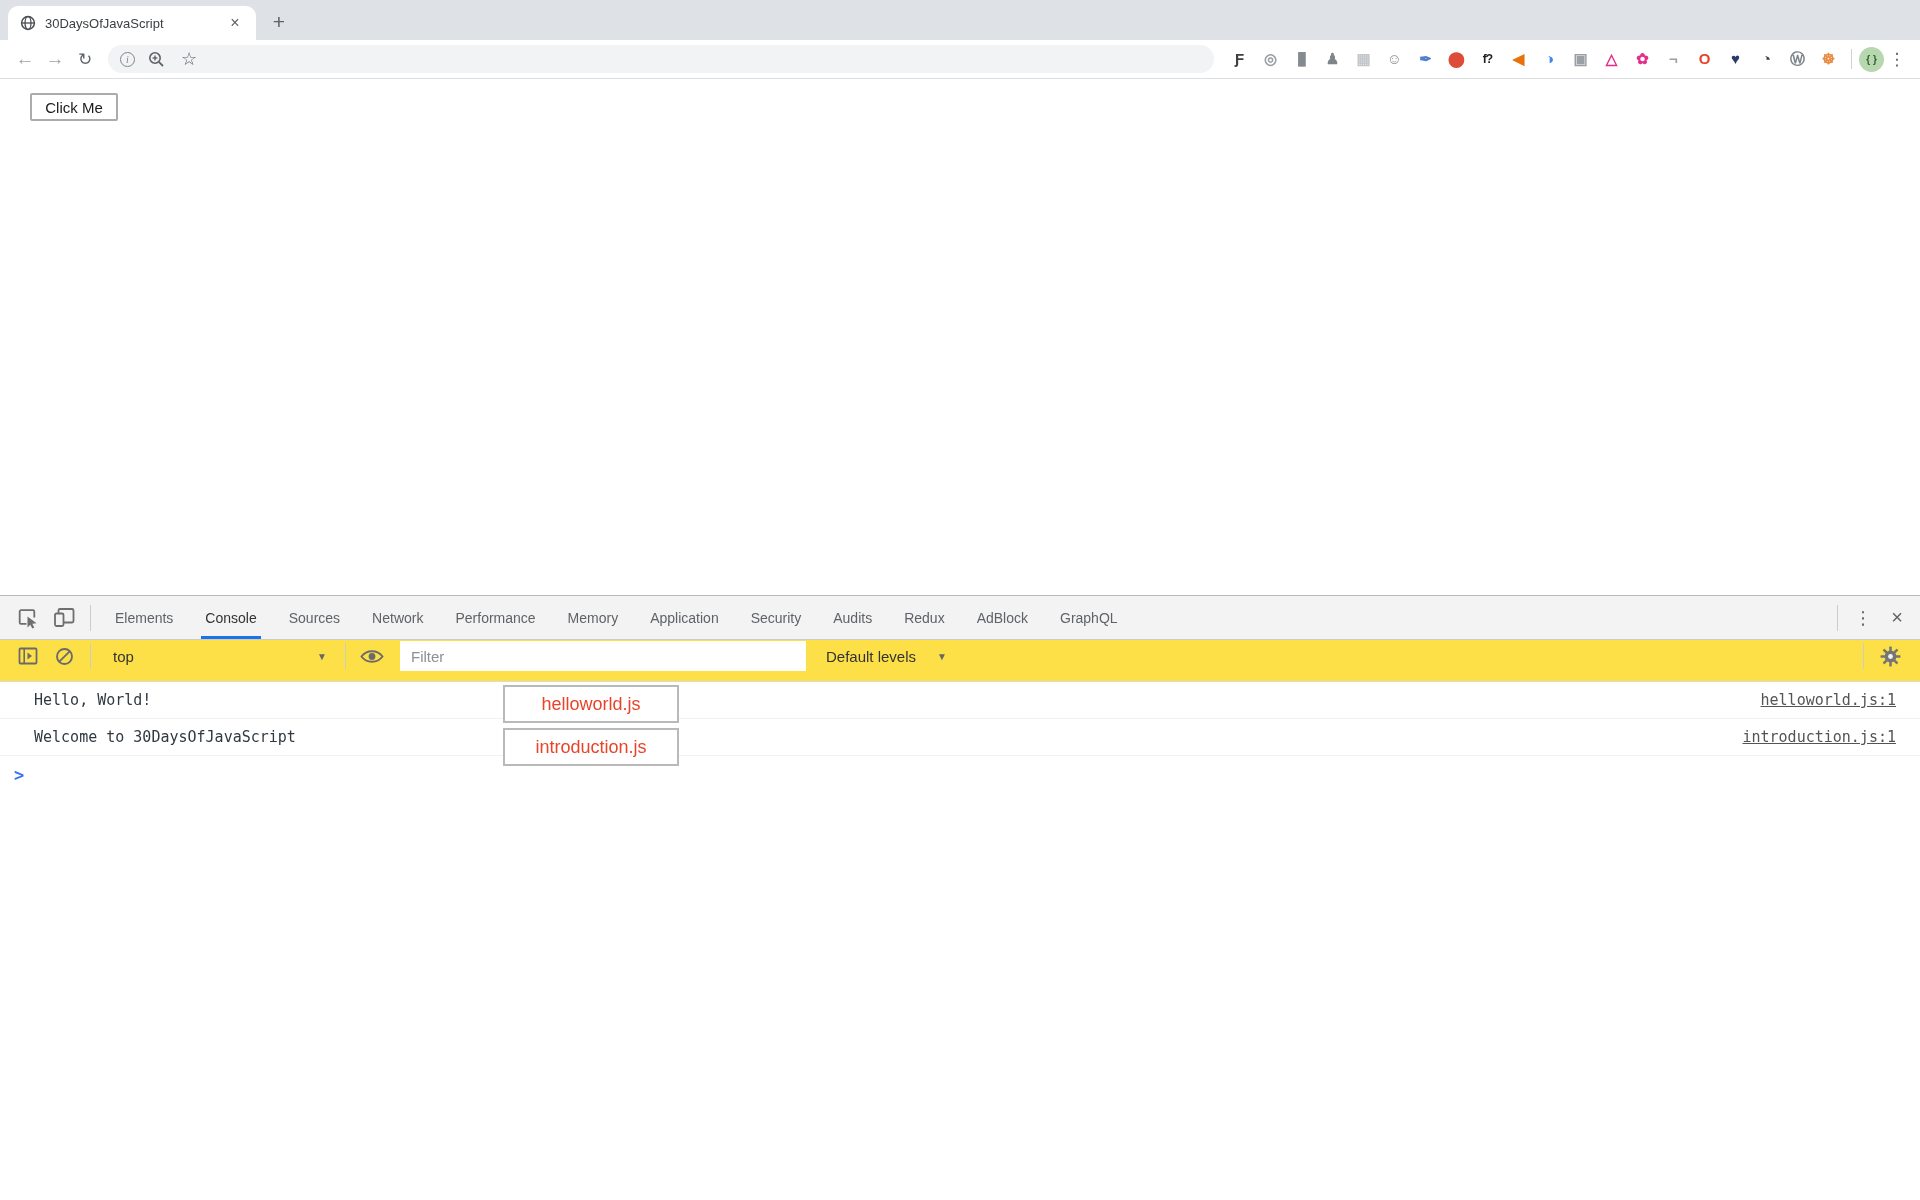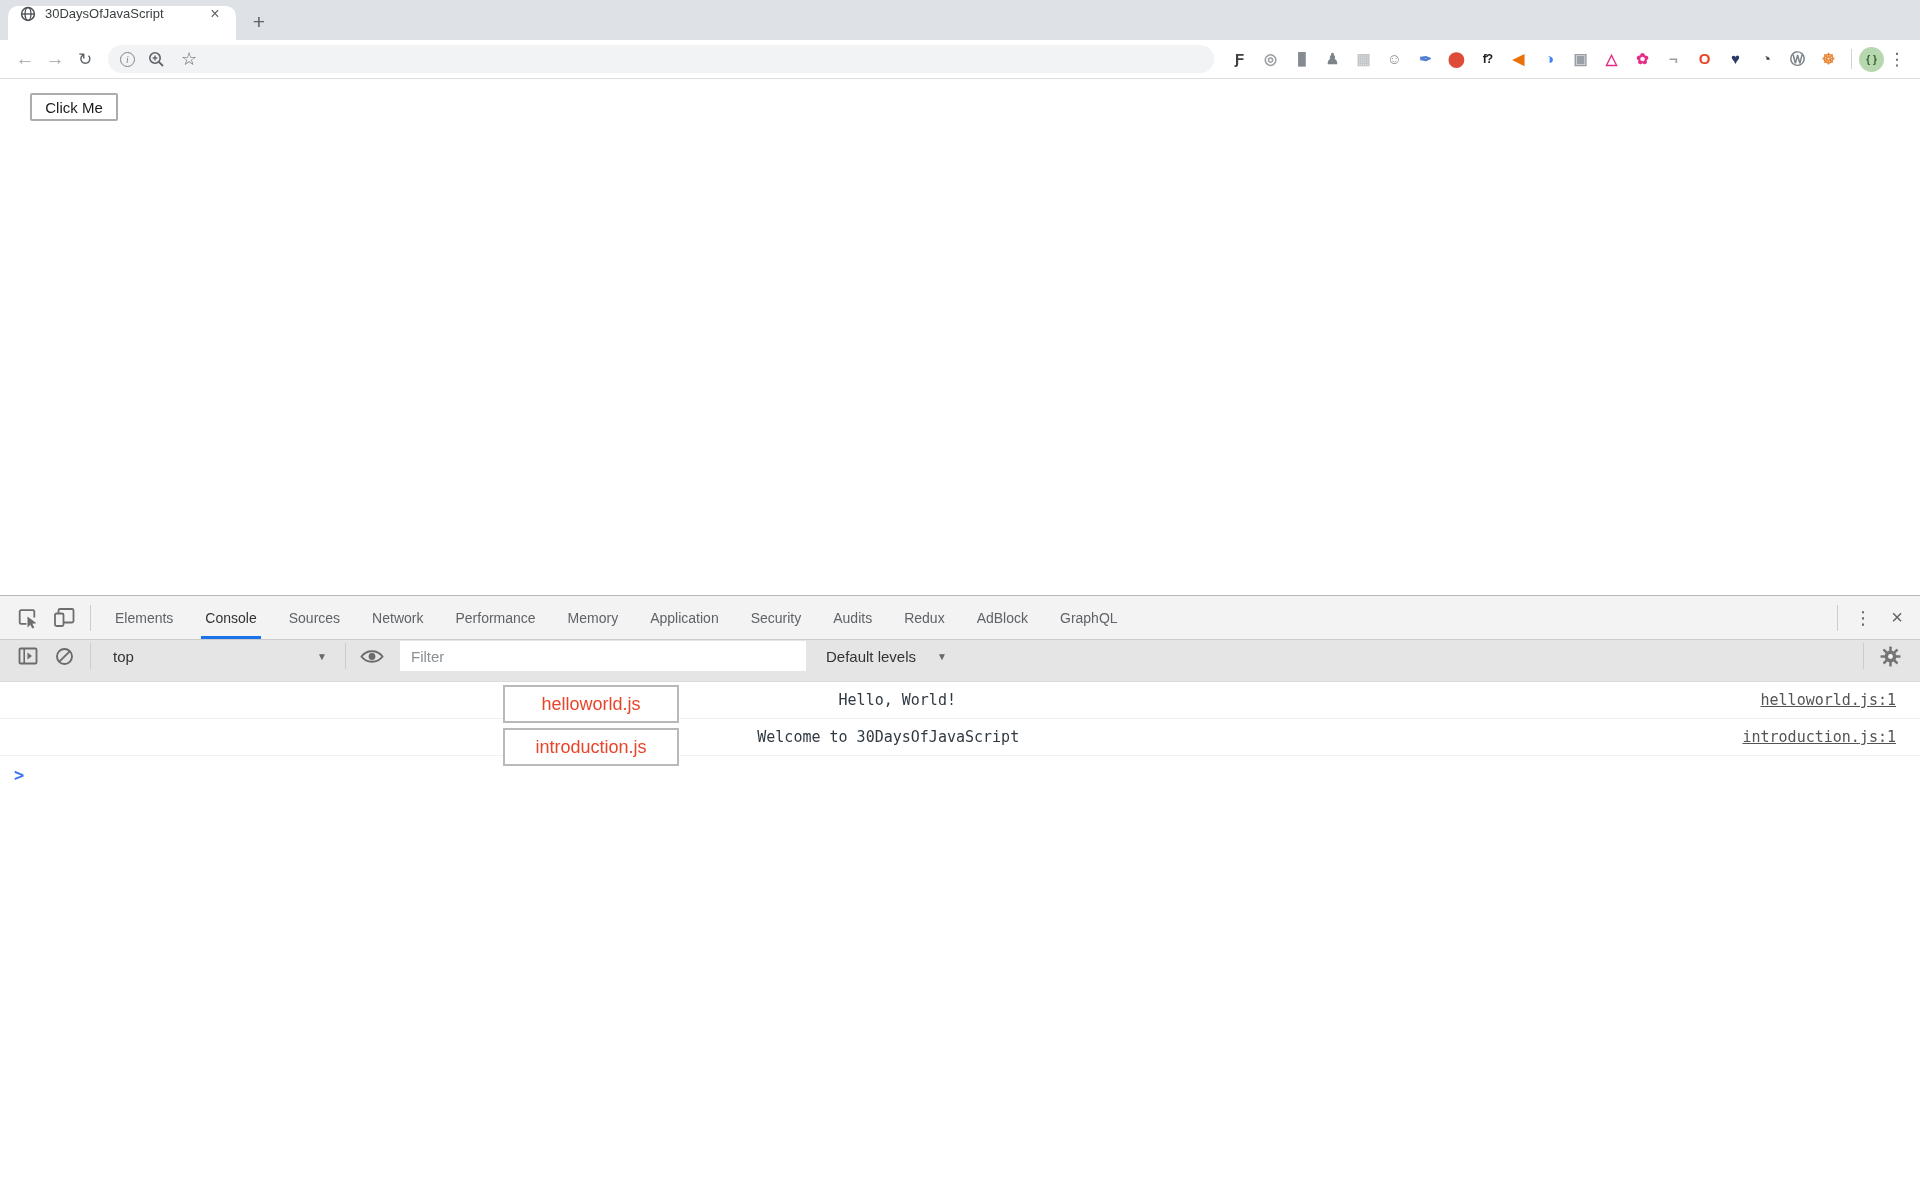--- a/index.html
+++ b/index.html
@@ -2,22 +2,22 @@
 <html><head>
 <meta charset="utf-8">
 <style>
   * { margin:0; padding:0; box-sizing:border-box; }
   html,body { width:1920px; height:1200px; overflow:hidden; background:#fff;
               font-family:"Liberation Sans", sans-serif; }
   .window { position:relative; width:1920px; height:1200px; background:#fff; }
 
   
   .tabstrip { height:40px; background:#dee1e6; display:flex; align-items:flex-end; padding-left:8px; }
-  .tab { width:228px; height:34px; background:#fff; border-radius:10px 10px 0 0;
-         display:flex; padding:0 12px; gap:9px; }
+  .tab { width:248px; height:34px; background:#fff; border-radius:10px 10px 0 0;
+         display:flex; align-items:center; padding:0 12px; gap:9px; }
   .favicon { width:16px; height:16px; flex:none; }
   .tab-title { flex:1; font-size:13px; color:#3c4043; white-space:nowrap; overflow:hidden; }
   .tab-close { color:#5f6368; font-size:16px; line-height:16px; width:18px; text-align:center; cursor:default; }
   .newtab { width:30px; height:30px; margin:0 0 3px 8px; color:#5f6368; font-size:21px;
             display:grid; place-items:center; }
 
   
   .toolbar { height:39px; background:#fff; border-bottom:1px solid #dcdee1;
              display:flex; align-items:center; padding:0 10px; }
   .nav-btn { width:30px; text-align:center; font-size:19px; color:#9aa0a6; }
@@ -58,36 +58,36 @@
   .dt-vsep { width:1px; height:26px; background:#ccc; margin:0 8px; flex:none; }
   .dt-tab { height:100%; padding:0 16px; display:flex; align-items:center;
             font-size:14px; color:#5f6368; position:relative; white-space:nowrap; }
   .dt-tab.active { color:#333; }
   .dt-tab.active::after { content:""; position:absolute; left:12px; right:12px; bottom:0;
                           height:3px; background:#1a73e8; }
   .dt-spacer { flex:1; }
   .dt-small { font-size:18px; color:#5f6368; width:34px; text-align:center; }
   .dt-close { font-size:20px; }
 
-  .dt-toolbar { height:42px; background:#e5e5e5; border-bottom:1px solid #dadada;
+  .dt-toolbar { height:42px; background:#fde047; border-bottom:1px solid #dadada;
                 display:flex; align-items:center; flex:none; padding:0 12px 9px 10px; }
   .ctx-select { width:238px; display:flex; align-items:center; justify-content:space-between;
                 padding:0 10px 0 14px; font-size:15px; color:#333; }
   .drop-arrow { font-size:10px; color:#666; }
   .filter-input { width:406px; height:30px; border:0; background:#fff; margin-left:10px;
                   padding:0 11px; font-size:15px; color:#333; outline:none;
                   font-family:"Liberation Sans",sans-serif; }
   .filter-input::placeholder { color:#8b9095; }
   .levels { margin-left:20px; font-size:15px; color:#333; display:flex; align-items:center; gap:21px; }
 
   .console { flex:1; background:#fff; position:relative;
              font-family:"DejaVu Sans Mono", monospace; }
   .c-row { height:37px; border-bottom:1px solid #f0f0f0; display:flex; align-items:center;
            padding:0 24px 0 34px; font-size:15px; color:#303942; }
-  .c-text { flex:1;text-align:center; }
+  .c-text { flex:1; }
   .c-link { color:#545454; text-decoration:underline; }
   .c-prompt { color:#3673f5; font-weight:bold; font-size:17px; padding:9px 0 0 14px; }
   .annotation { position:absolute; left:503px; width:176px; height:38px; background:#fff;
                 border:2.5px solid #b9b9b9; display:flex; align-items:center; justify-content:center;
                 font-family:"Liberation Sans",sans-serif; font-size:18px; color:#e8442a; }
   .annotation.a0 { top:3px; }
   .annotation.a1 { top:46px; }
 
   svg { display:block; }
 </style>

